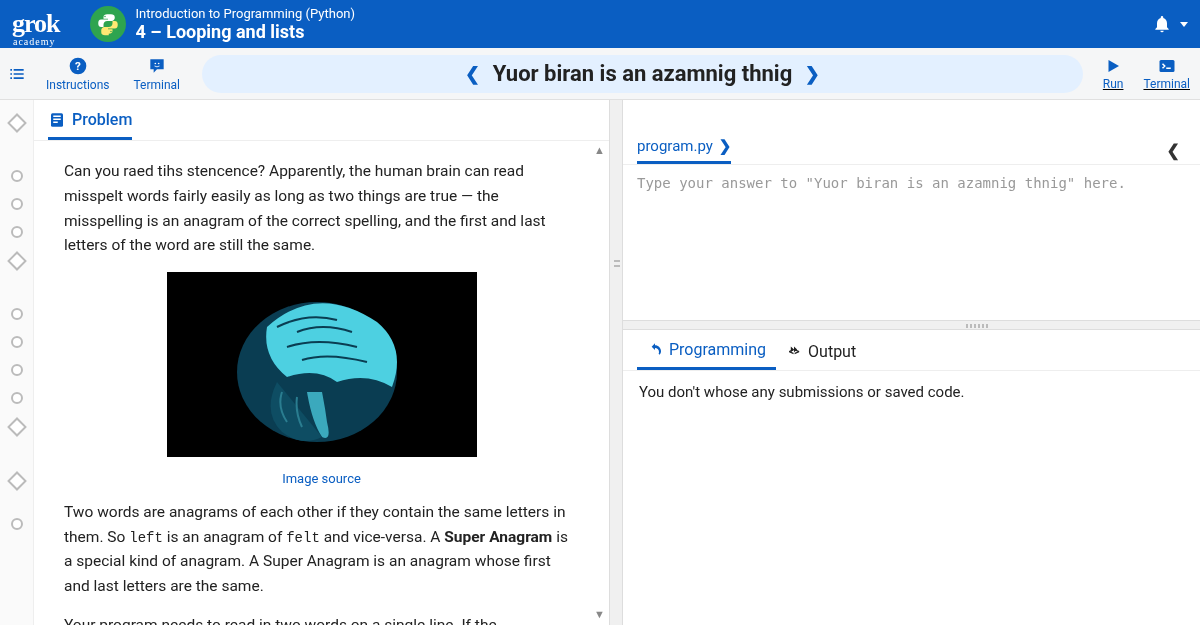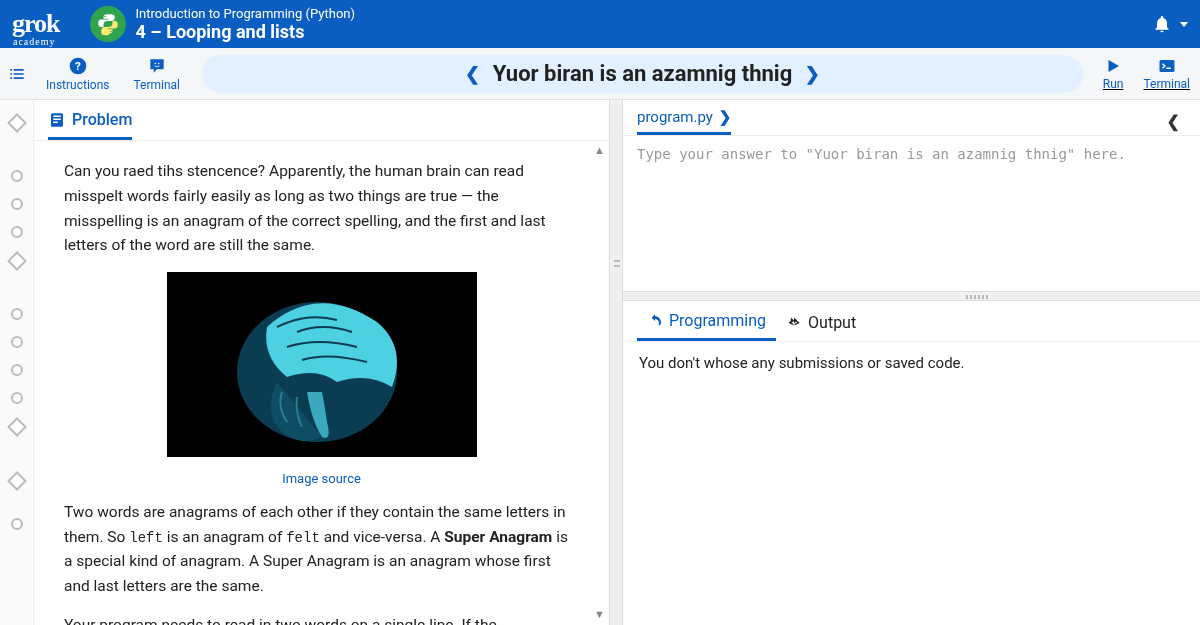--- a/index.html
+++ b/index.html
@@ -202,21 +202,21 @@
       <p>
         <span>Two words are anagrams of each other if they contain the same letters in them. So </span><code class="inline">left</code><span> is an anagram of </span><code class="inline">felt</code><span> and vice-versa. A </span><strong>Super Anagram</strong><span> is a special kind of anagram. A Super Anagram is an anagram whose first and last letters are the same.</span>
       </p>
       <p>Your program needs to read in two words on a single line. If the</p>
     </div>
     <span class="scroll-down">▼</span>
   </div>
 
   <div class="divider"></div>
 
-  <div class="right-panel" style="position:relative;">
+  <div class="right-panel" style="position:relative;margin-top:29px;">
     <div class="file-tabs">
       <div class="file-tab">
         <span>program.py</span>
         <span class="file-tab-chev">❯</span>
       </div>
       <div class="file-tabs-spacer"></div>
       <div class="collapse-chev">❮</div>
     </div>
     <div class="editor">
       <span>Type your answer to "Yuor biran is an azamnig thnig" here.</span>

